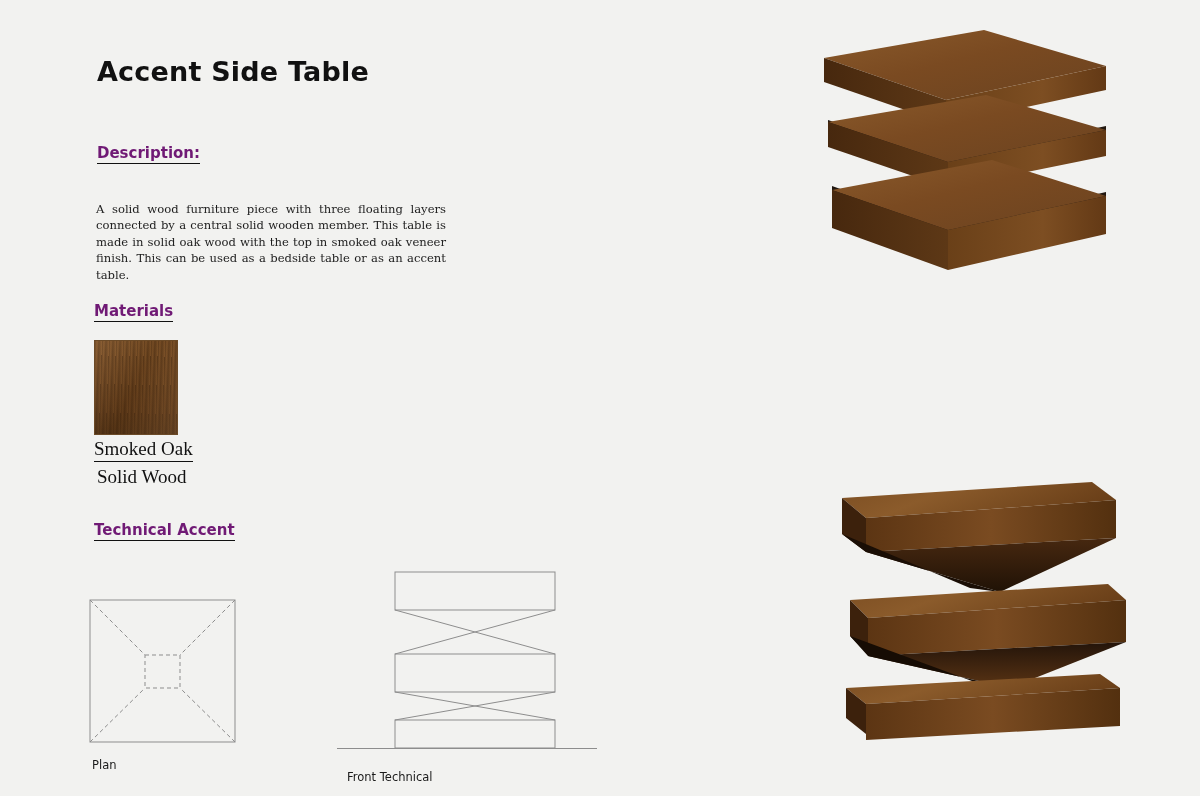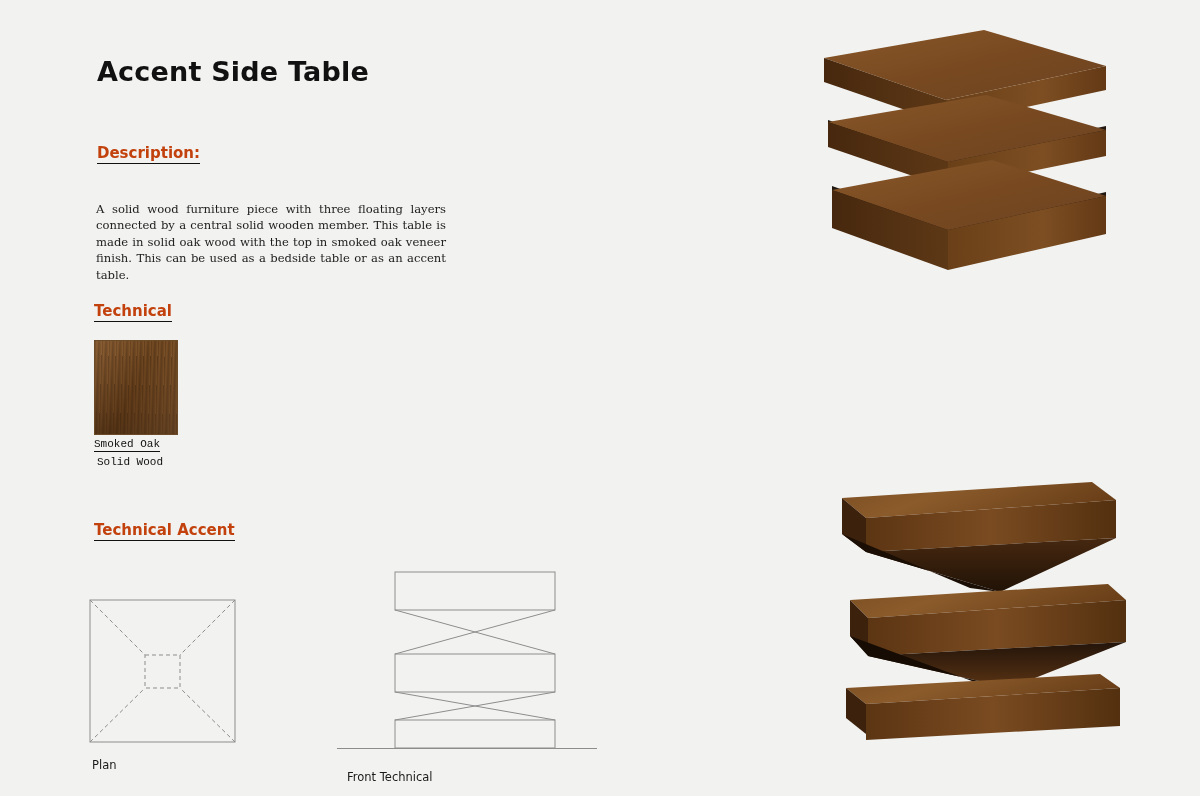--- a/index.html
+++ b/index.html
@@ -38,21 +38,21 @@
     font-weight: bold;
     letter-spacing: 0.2px;
     color: #111;
     font-family: "DejaVu Sans", sans-serif;
   }
 
   .section-heading {
     position: absolute;
     font-size: 15px;
     font-weight: bold;
-    color: #c2410c;
+    color: #701a75;
     border-bottom: 1.3px solid #111;
     padding-bottom: 1px;
     font-family: "DejaVu Sans", sans-serif;
   }
   .heading-description { left: 5px; top: 144px; }
   .heading-materials  { left: 2px; top: 302px; }
   .heading-technical  { left: 2px; top: 521px; }
 
   .description-body {
     position: absolute;
@@ -81,22 +81,22 @@
         rgba(70,40,14,0.55) 0px,
         rgba(120,72,30,0.10) 2px,
         rgba(60,33,10,0.42) 4px,
         rgba(130,80,36,0.08) 7px),
       linear-gradient(180deg, #8a5a2b 0%, #7c4f24 35%, #6e441d 70%, #5e3a18 100%);
   }
   .swatch-label {
     position: absolute;
     left: 2px;
     top: 438px;
-    font-family: Liberation Mono, monospace;
-    font-size: 11px;
+    font-family: Liberation Serif, serif;
+    font-size: 19px;
     color: #111;
   }
   .swatch-label .line1 {
     display: inline-block;
     border-bottom: 1.2px solid #111;
     padding-bottom: 1px;
   }
   .swatch-label .line2 {
     display: block;
     margin-top: 4px;
@@ -143,21 +143,21 @@
 <div class="page">
 
   <div class="left-col">
 
     <div class="doc-title">Accent Side Table</div>
 
     <div class="section-heading heading-description">Description:</div>
 
     <div class="description-body">A solid wood furniture piece with three floating layers connected by a central solid wooden member. This table is made in solid oak wood with the top in smoked oak veneer finish. This can be used as a bedside table or as an accent table.</div>
 
-    <div class="section-heading heading-materials">Technical</div>
+    <div class="section-heading heading-materials">Materials</div>
 
     <div class="swatch"></div>
 
     <div class="swatch-label">
       <span class="line1">Smoked Oak </span>
       <span class="line2">Solid Wood</span>
     </div>
 
     <div class="section-heading heading-technical">Technical Accent </div>
 

